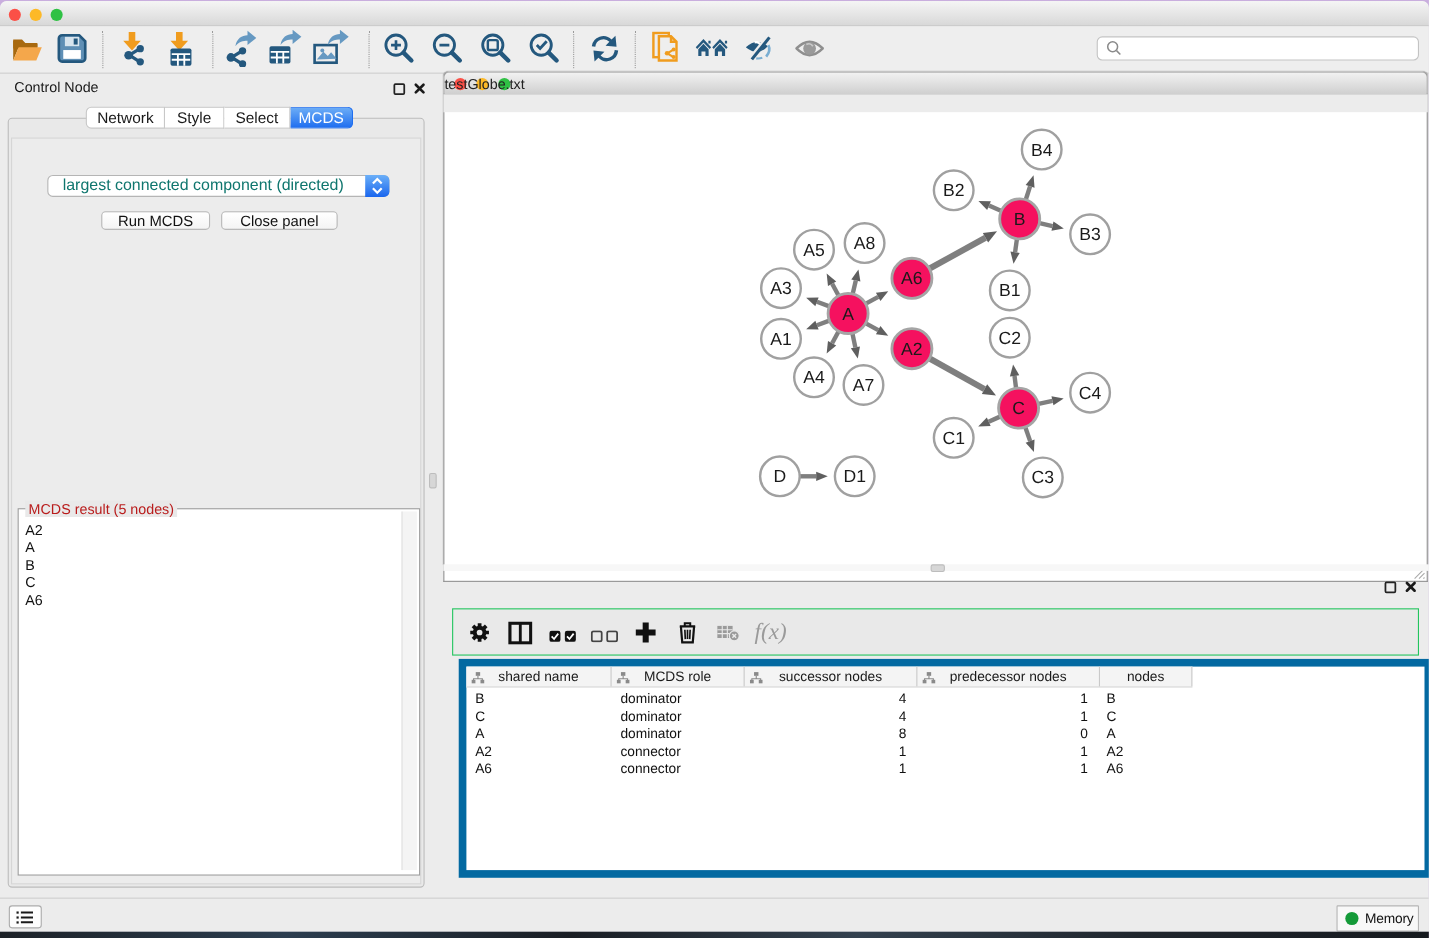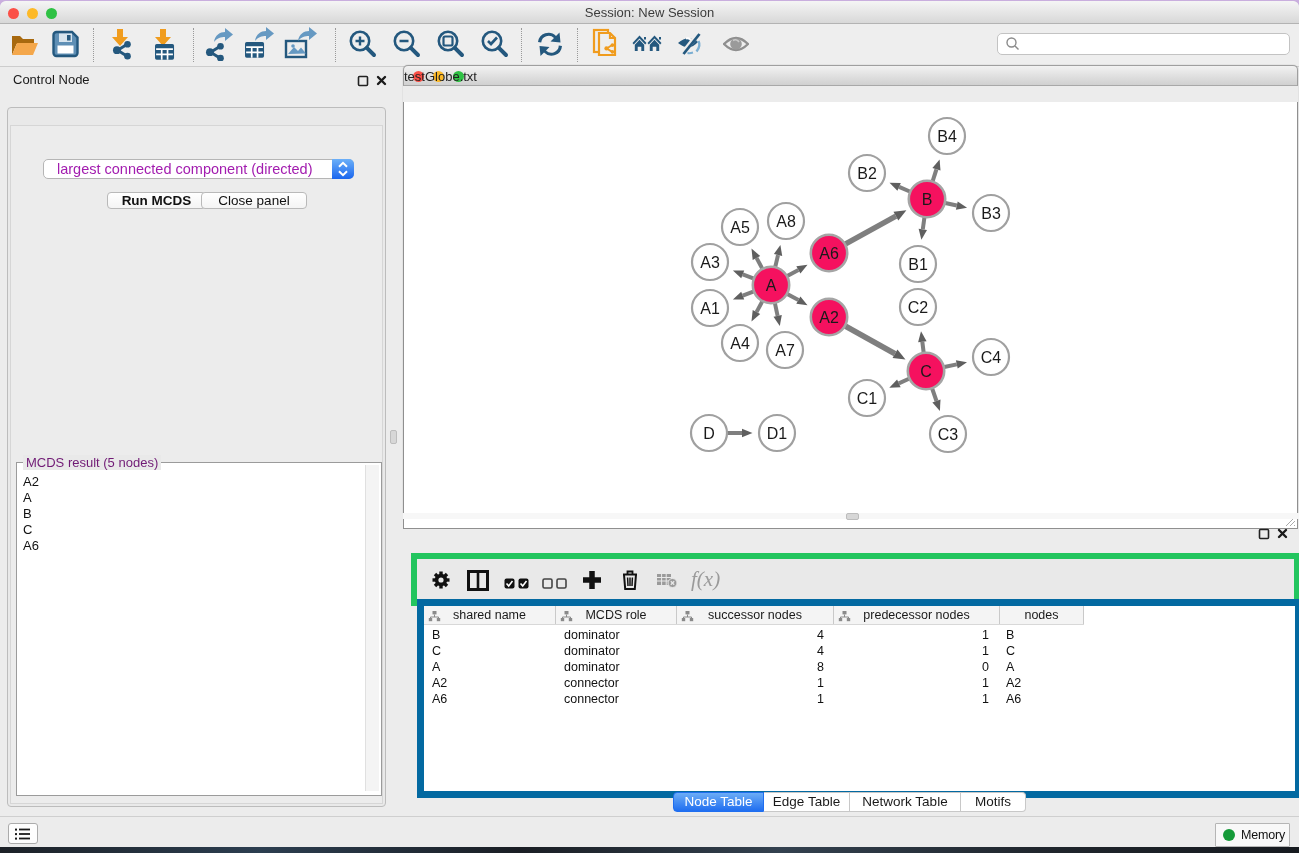--- a/index.html
+++ b/index.html
@@ -14,35 +14,35 @@
 #ctrltitle{left:13px;top:71px;font-size:13px;color:#1a1a1a;}
 #ctrlbox{left:7px;top:106px;width:377px;height:698px;border:1px solid #bcbcbc;border-radius:4px;background:#e9e9e9;}
 #innerbox{left:10px;top:124px;width:371px;height:677px;border:1px solid #d6d6d6;background:#ececec;}
 #tabs{left:78px;top:96px;height:20px;display:flex;font-size:14px;}
 .tab{background:#fff;border:1px solid #c8c8c8;border-left:none;color:#1a1a1a;text-align:center;line-height:18px;height:18px;}
 .tab:first-child{border-left:1px solid #c8c8c8;border-radius:5px 0 0 5px;}
 .tab:last-child{border-radius:0 5px 5px 0;}
 
 #optlabel{left:8px;top:136px;width:375px;text-align:center;font-size:14.5px;color:#111;}
 #dropdown{left:43px;top:158px;width:309px;height:18px;background:#fff;border:1px solid #b5b5b5;border-radius:5px;}
-#ddtext{left:13px;top:0.5px;font-size:14.5px;color:#a21caf;white-space:nowrap;}
+#ddtext{left:13px;top:0.5px;font-size:14.5px;color:#0f766e;white-space:nowrap;}
 #ddcap{right:-1px;top:-1px;width:22px;height:20px;border-radius:0 5px 5px 0;background:linear-gradient(#6cb0f8,#1a66ee);}
 .btn{background:linear-gradient(#ffffff,#f4f4f4);border:1px solid #b9b9b9;border-radius:4px;font-size:13.5px;color:#111;text-align:center;}
-#runbtn{left:107px;top:191px;width:97px;height:15px;line-height:15px;font-weight:bold;}
+#runbtn{left:92px;top:191px;width:97px;height:15px;line-height:15px;}
 #closebtn{left:201px;top:191px;width:104px;height:15px;line-height:15px;}
 #fieldset{left:16px;top:461px;width:364px;height:332px;border:1px solid #9b9b9b;background:#fff;}
-#fslabel{left:6px;top:-8px;background:#e9e9e9;padding:0 3px;font-size:13px;color:#701a75;}
+#fslabel{left:6px;top:-8px;background:#e9e9e9;padding:0 3px;font-size:13px;color:#b91c1c;}
 #fslist{left:1px;top:1px;font-size:13px;color:#111;line-height:16px;padding:10px 0 0 5px;}
 #fsscroll{right:2px;top:2px;width:13px;height:326px;background:#f4f4f4;border-left:1px solid #e0e0e0;}
 #netwin{left:403px;top:64px;width:895px;height:448px;border-radius:5px 5px 0 0;box-shadow:0 0 1px rgba(0,0,0,.4);}
 #nettitle{left:0;top:0;width:895px;height:21px;background:linear-gradient(#f2f2f2,#d0d0d0);border:1px solid #9f9f9f;border-bottom:1px solid #a8a8a8;border-radius:5px 5px 0 0;box-sizing:border-box;}
 #nettext{width:100%;text-align:left;top:3px;font-size:13px;color:#222;}
 #netbody{left:0;top:21px;width:895px;height:427px;background:#fff;border:1px solid #8f8f8f;border-top:none;box-sizing:border-box;margin-top:16px;}
 #tptitle{left:420px;top:525px;font-size:13px;color:#1a1a1a;margin-top:40px;}
-#tptoolbar{left:411px;top:552px;width:877px;height:41px;background:#e9e9e9;border:6px solid #22c55e;}
+#tptoolbar{left:411px;top:552px;width:877px;height:41px;background:#e9e9e9;border:1px solid #22c55e;}
 #tptable{left:417px;top:598px;width:871px;height:185px;background:#fff;border:7px solid #0369a1;}
 #tphead{left:0;top:0;width:660px;height:18px;background:#f4f4f4;border-bottom:1px solid #d8d8d8;font-size:12.5px;color:#1a1a1a;}
 .hcell{position:absolute;top:0;height:18px;line-height:18px;text-align:center;border-right:1px solid #c9c9c9;}
 .hicon{position:absolute;top:3px;left:4px;}
 .trow{position:absolute;font-size:12.5px;color:#111;height:16px;line-height:16px;}
 .num{position:absolute;text-align:right;}
 #btabs{left:673px;top:791px;height:20px;display:flex;font-size:13.5px;}
 .btab{background:#fff;border:1px solid #c8c8c8;border-left:none;color:#1a1a1a;text-align:center;line-height:18px;height:18px;}
 .btab:first-child{border-left:1px solid #c8c8c8;border-radius:4px 0 0 4px;}
 .btab:last-child{border-radius:0 4px 4px 0;}
@@ -51,21 +51,20 @@
 #listbtn{left:8px;top:822px;width:28px;height:19px;background:#fdfdfd;border:1px solid #ababab;border-radius:3px;}
 #membtn{left:1215px;top:822px;width:73px;height:22px;background:#f8f8f8;border:1px solid #b5b5b5;border-radius:1px;font-size:12.5px;letter-spacing:-0.2px;color:#111;line-height:22px;white-space:nowrap;}
 #deskbottom{left:0;top:847px;width:1299px;height:6px;background:linear-gradient(90deg,#1c2127,#2c3e50 20%,#1a1e24 40%,#33414f 60%,#20262d 80%,#161a1f);}
 </style></head>
 <body>
 <div class="abs" id="mainwin">
   <div class="abs" id="titlebar">
     <div class="abs tl" style="left:8px;top:6.5px;width:11px;height:11px;background:#fb5047;"></div>
     <div class="abs tl" style="left:27px;top:6.5px;width:11px;height:11px;background:#fdb927;"></div>
     <div class="abs tl" style="left:46px;top:6.5px;width:11px;height:11px;background:#2fc144;"></div>
-    <div class="abs" id="ttext">Session: New Session</div>
   </div>
   <div class="abs" id="toolbar">
     <div class="abs sep" style="left:93px"></div>
     <div class="abs sep" style="left:193px"></div>
     <div class="abs sep" style="left:335px"></div>
     <div class="abs sep" style="left:521px"></div>
     <div class="abs sep" style="left:577px"></div>
     <div class="abs" id="searchbox">
         <svg width="16" height="16" style="position:absolute;left:7px;top:2px" viewBox="0 0 16 16">
           <circle cx="6.5" cy="6.5" r="4.5" fill="none" stroke="#8a8a8a" stroke-width="1.4"></circle>
@@ -203,20 +202,26 @@
         <path d="M10 4.5 a4.5 4.5 0 0 1 6 1.5" fill="none" stroke="#c9c9c9" stroke-width="1.6"></path>
       </svg>
   </div>
   <div class="abs" id="ctrltitle">Control Node</div>
   <svg class="abs" style="left:357px;top:74px" width="32" height="12" viewBox="0 0 32 12">
       <rect x="1.5" y="1.5" width="9" height="9" fill="none" stroke="#222" stroke-width="1.6" rx="1"></rect>
       <path d="M21 2 L28 9 M28 2 L21 9" stroke="#1a1a1a" stroke-width="2.4" stroke-linecap="round"></path>
     </svg>
   <div class="abs" id="ctrlbox"></div>
   <div class="abs" id="innerbox"></div>
+  <div class="abs" id="tabs">
+    <div class="tab" style="width:70px">Network</div>
+    <div class="tab" style="width:53px">Style</div>
+    <div class="tab" style="width:59px">Select</div>
+    <div class="tab tabsel" style="width:56px">MCDS</div>
+  </div>
   <div class="abs" id="dropdown">
     <div class="abs" id="ddtext">largest connected component (directed)</div>
     <div class="abs" id="ddcap"><svg width="22" height="20" viewBox="0 0 22 20">
           <path d="M7 7.8 L11 3.8 L15 7.8" fill="none" stroke="#fff" stroke-width="2"></path>
           <path d="M7 12.2 L11 16.2 L15 12.2" fill="none" stroke="#fff" stroke-width="2"></path>
         </svg></div>
   </div>
   <div class="abs btn" id="runbtn">Run MCDS</div>
   <div class="abs btn" id="closebtn">Close panel</div>
   <div class="abs" id="fieldset">
@@ -424,26 +429,20 @@
 <div class="trow" style="left:140px;top:69px">connector</div>
 <div class="trow num" style="left:300px;top:69px;width:100px">1</div>
 <div class="trow num" style="left:460px;top:69px;width:105px">1</div>
 <div class="trow" style="left:582px;top:69px">A2</div>
 <div class="trow" style="left:8px;top:85px">A6</div>
 <div class="trow" style="left:140px;top:85px">connector</div>
 <div class="trow num" style="left:300px;top:85px;width:100px">1</div>
 <div class="trow num" style="left:460px;top:85px;width:105px">1</div>
 <div class="trow" style="left:582px;top:85px">A6</div>
   </div>
-  <div class="abs" id="btabs">
-    <div class="btab tabsel" style="width:89px">Node Table</div>
-    <div class="btab" style="width:85px">Edge Table</div>
-    <div class="btab" style="width:110px">Network Table</div>
-    <div class="btab" style="width:64px">Motifs</div>
-  </div>
   <div class="abs" id="statusbar"></div>
   <div class="abs" id="listbtn"><svg width="28" height="20" viewBox="0 0 28 20">
         <g stroke="#1a1a1a" stroke-width="1.8">
           <line x1="10" y1="5.5" x2="21" y2="5.5"></line>
           <line x1="10" y1="10" x2="21" y2="10"></line>
           <line x1="10" y1="14.5" x2="21" y2="14.5"></line>
         </g>
         <g fill="#1a1a1a">
           <rect x="6" y="4.6" width="2" height="2"></rect>
           <rect x="6" y="9.1" width="2" height="2"></rect>

